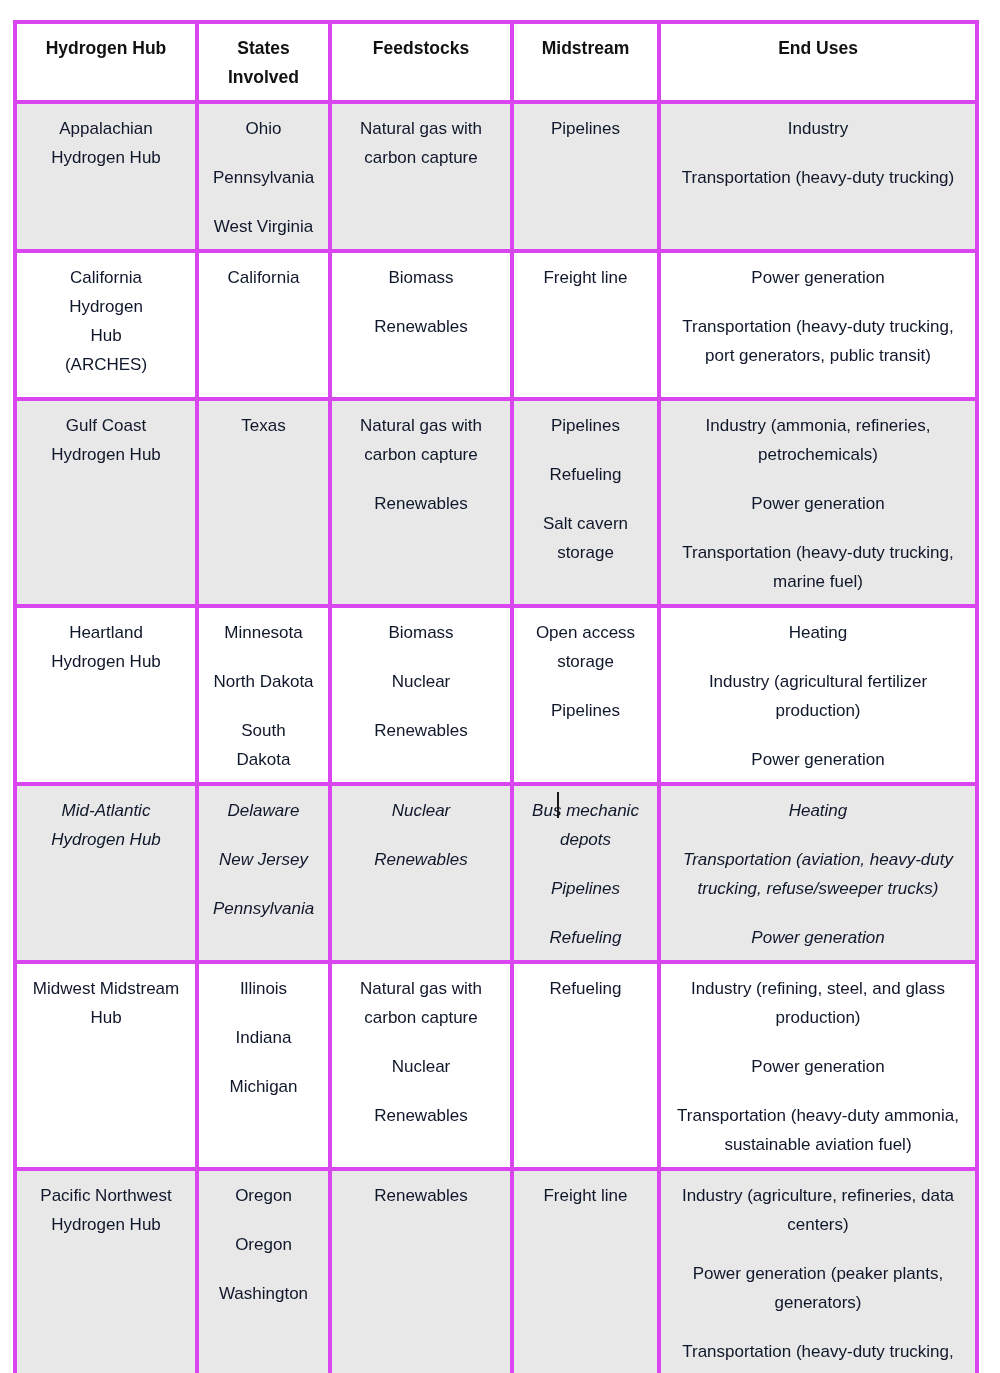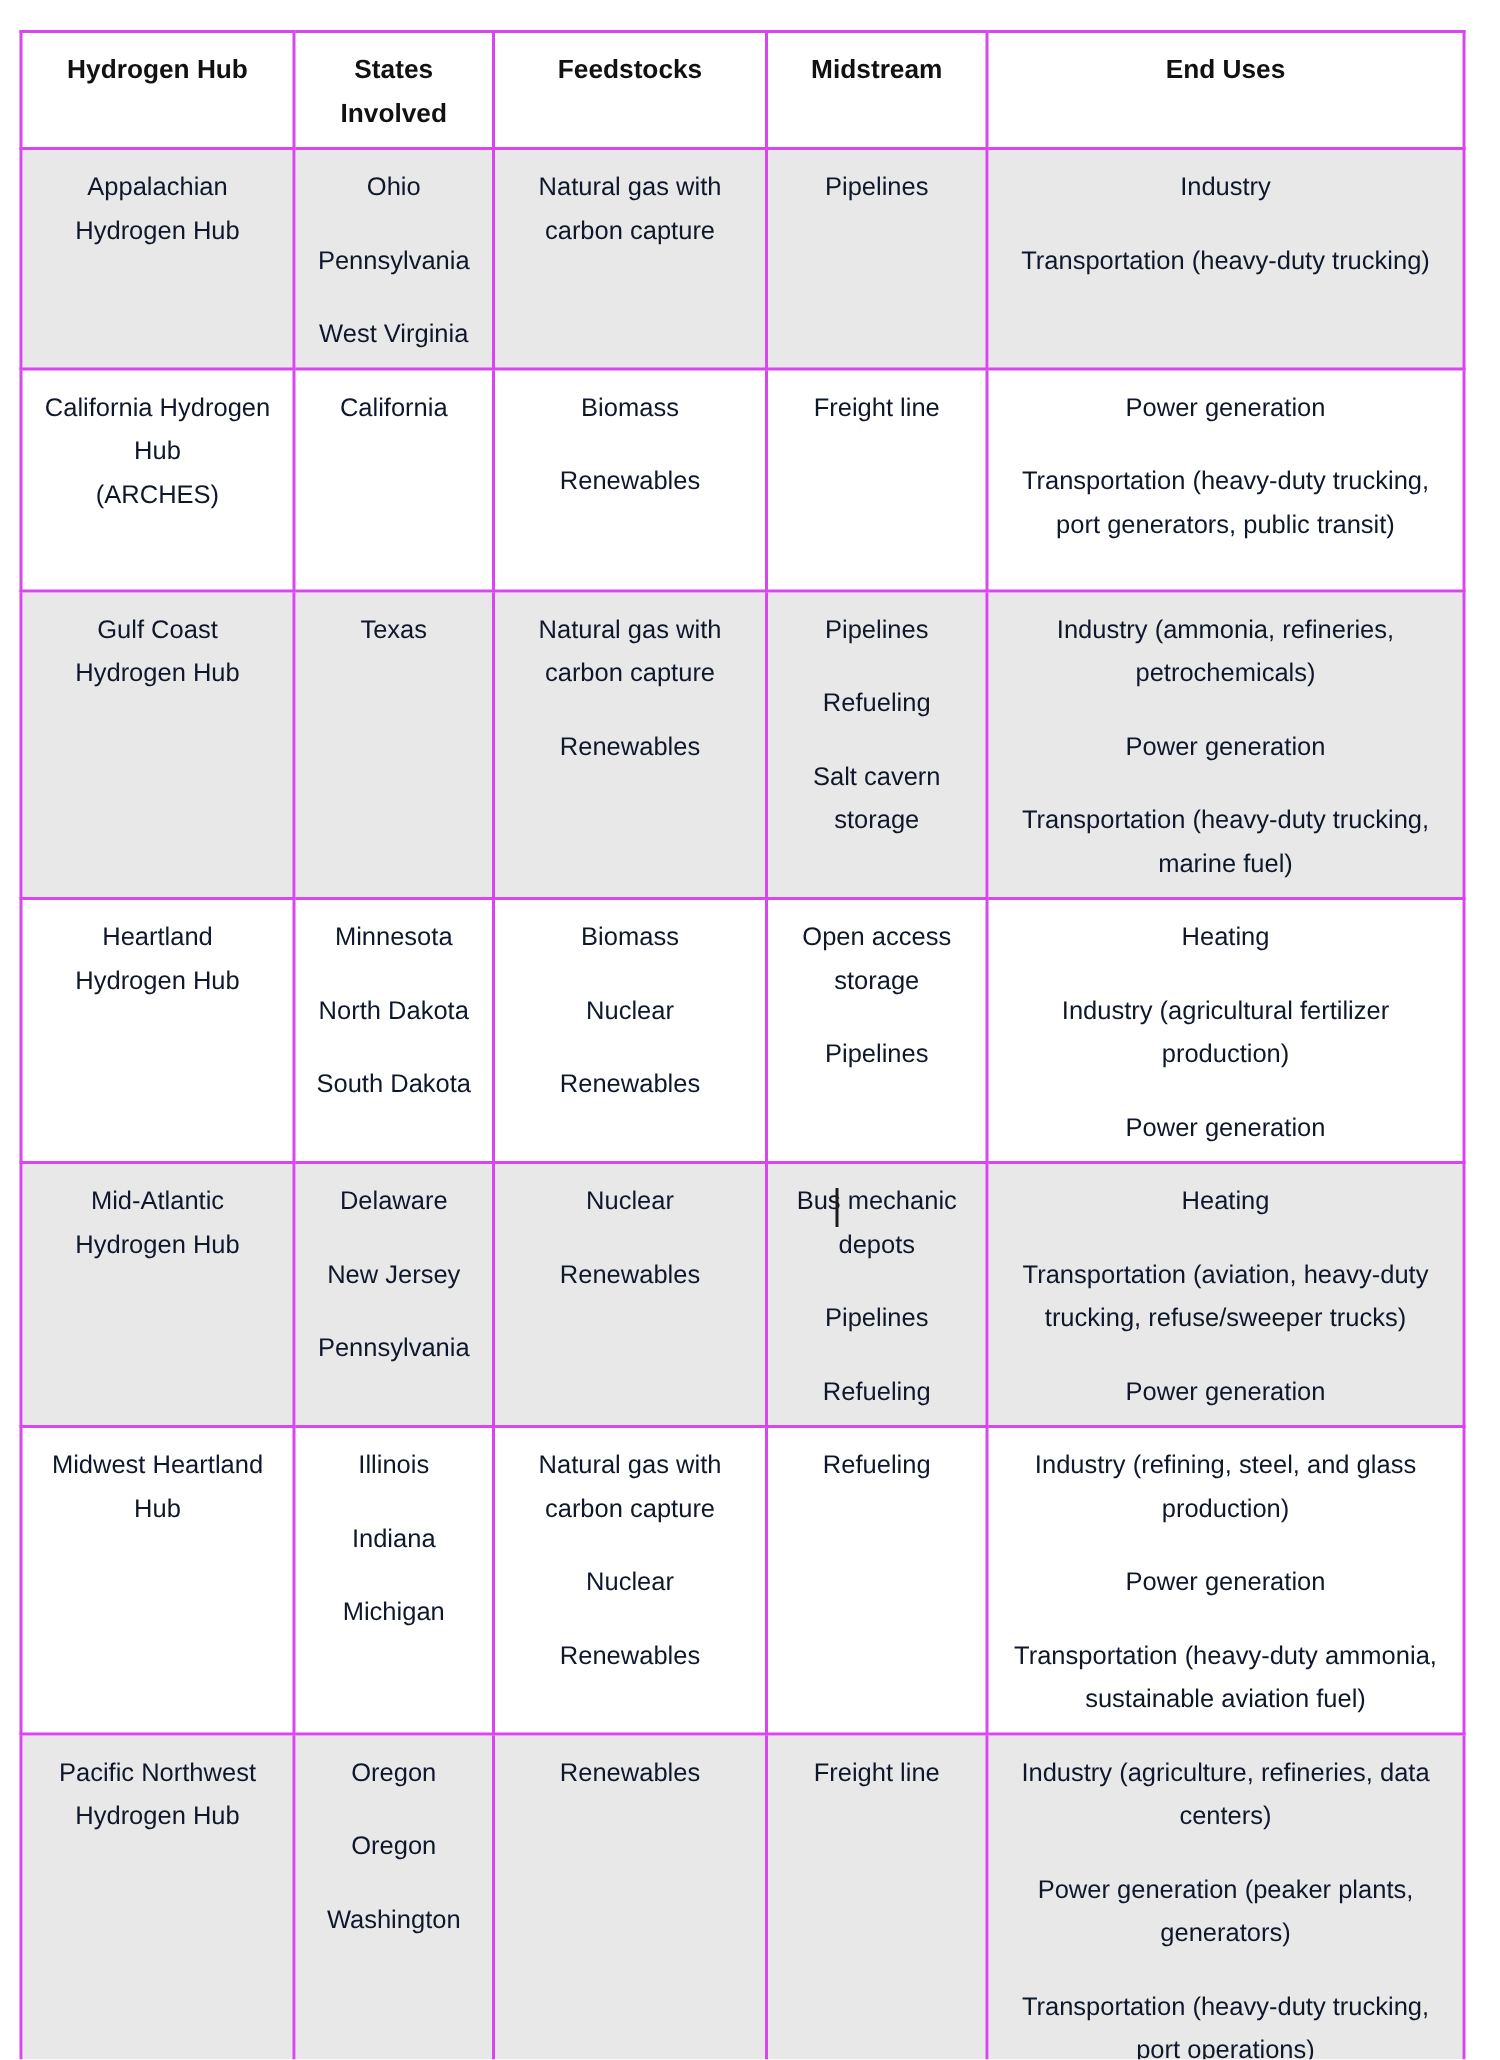--- a/index.html
+++ b/index.html
@@ -17,21 +17,21 @@
   }
   table.hub-table {
     position: absolute;
     left: 13px;
     top: 20px;
     width: 962px;
     border-collapse: collapse;
     table-layout: fixed;
   }
   .hub-table th, .hub-table td {
-    border: 2px solid #d946ef;
+    border: 4px solid #d946ef;
     vertical-align: top;
     text-align: center;
     padding: 10px 14px 8px 14px;
     overflow: hidden;
   }
   .hub-table th {
     color: #111111;
     font-size: 17.5px;
     font-weight: bold;
     line-height: 29px;
@@ -47,21 +47,21 @@
   .hub-table p {
     margin: 0 0 20px 0;
     white-space: pre-line;
   }
   .hub-table p:last-child { margin-bottom: 0; }
   tr.hdr { height: 73px; }
   tr.r0 { height: 144px; }
   tr.r1 { height: 148px; padding-left: 12px; }
   tr.r2 { height: 200px; border-radius: 32px; }
   tr.r3 { height: 170px; }
-  tr.r4 { height: 173px; }
+  tr.r4 { height: 173px; font-style: italic; }
   tr.r5 { height: 200px; }
   tr.r6 { height: 230px; }
   .caret {
     position: absolute;
     left: 557px;
     top: 792px;
     width: 2px;
     height: 26px;
     background: #1a1a1a;
   }
@@ -199,21 +199,21 @@
           <p>Refueling</p>
         </td>
         <td>
           <p>Heating</p>
           <p>Transportation (aviation, heavy-duty trucking, refuse/sweeper trucks)</p>
           <p>Power generation</p>
         </td>
       </tr>
       <tr class="plain r5">
         <td>
-            <p>Midwest Heartland
+            <p>Midwest Midstream
 Hub</p>
           </td>
         <td>
           <p>Illinois</p>
           <p>Indiana</p>
           <p>Michigan</p>
         </td>
         <td>
           <p>Natural gas with carbon capture</p>
           <p>Nuclear</p>

